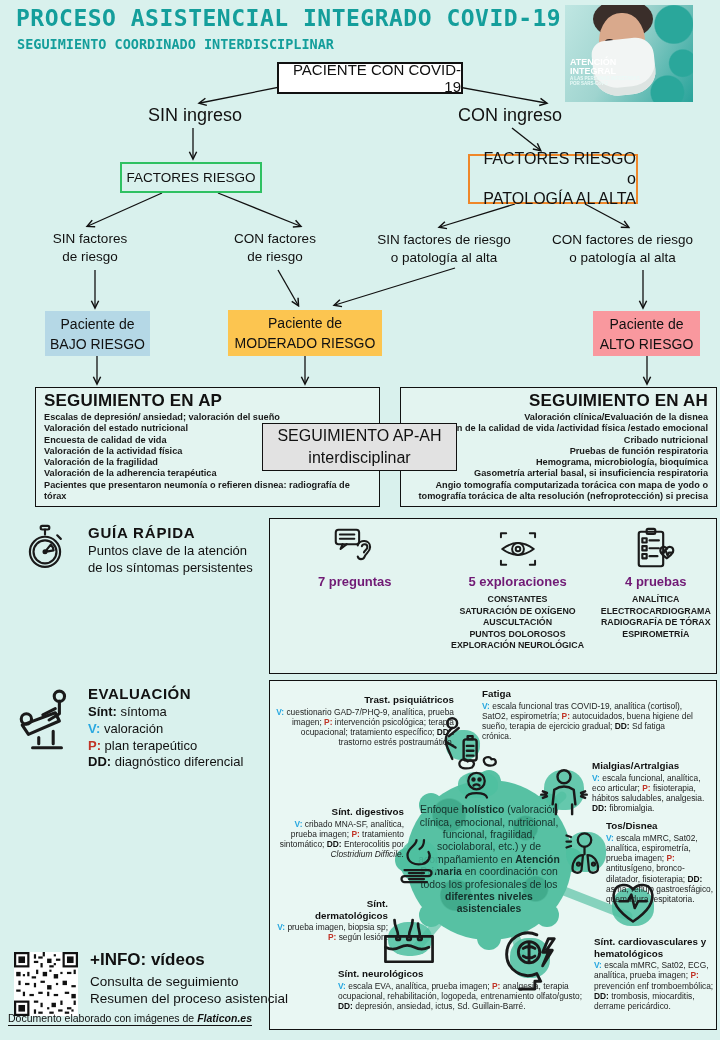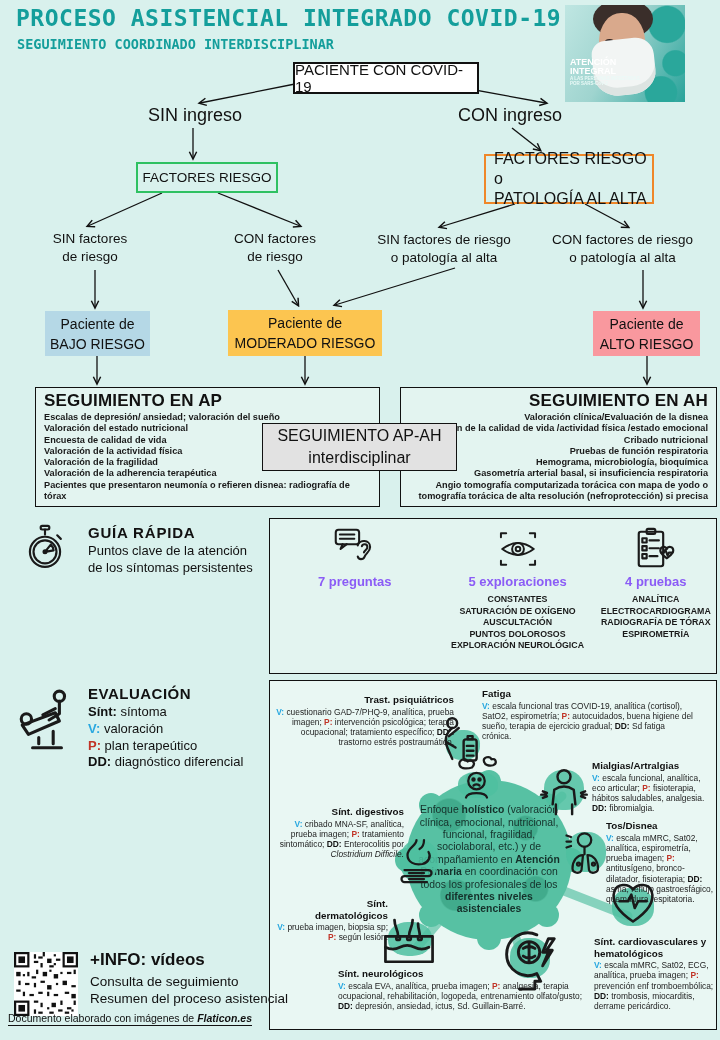--- a/index.html
+++ b/index.html
@@ -6,34 +6,34 @@
   .page{position:relative;width:720px;height:1040px;background:#d9f1ed;overflow:hidden;
         font-family:"Liberation Sans",sans-serif;color:#111;}
   .abs{position:absolute;}
   .z1{z-index:1}.z3{z-index:3}.z4{z-index:4}
   .preline{white-space:pre-line;}
   
   .main-title{left:16px;top:5px;font-family:"DejaVu Sans Mono",monospace;font-weight:bold;
               font-size:23px;letter-spacing:.5px;color:#149e9b;}
   .sub-title{left:17px;top:36px;font-family:"DejaVu Sans Mono",monospace;font-weight:bold;
              font-size:13.5px;color:#149e9b;}
-  .photo{left:565px;top:5px;width:120px;height:97px;overflow:hidden;
+  .photo{left:565px;top:5px;width:100px;height:97px;overflow:hidden;
          background:radial-gradient(circle at 85% 20%,#2aa79b 0 14%,transparent 15%),
                     radial-gradient(circle at 92% 60%,#2aa79b 0 10%,transparent 11%),
                     radial-gradient(circle at 80% 90%,#2aa79b 0 12%,transparent 13%),
-                    linear-gradient(120deg,#bfe6e2 0%,#9fd4cf 45%,#28a39a 100%);}
+                    linear-gradient(120deg,#bfe6e2 0%,#9fd4cf 45%,#28a39a 100%);padding-left:28px;}
   .ph-hair{position:absolute;left:28px;top:-6px;width:60px;height:40px;border-radius:50%;background:#3a2e2a;}
   .ph-face{position:absolute;left:34px;top:8px;width:46px;height:58px;border-radius:48%;background:#d9a98c;}
   .ph-eye{position:absolute;width:9px;height:5px;border-radius:50%;background:#2a2020;top:26px;}
   .ph-mask{position:absolute;left:28px;top:34px;width:62px;height:56px;background:#f2f5f4;
            border-radius:14px 18px 40% 40%;transform:rotate(-6deg);box-shadow:inset 0 -8px 0 #dde4e2;}
   .ph-cap{position:absolute;left:5px;bottom:26px;color:#fff;font-weight:bold;font-size:9px;line-height:9px;}
   .ph-cap-s{position:absolute;left:5px;bottom:16px;color:#eafaf7;font-size:4.5px;line-height:5px;font-weight:bold;}
   
-  .node{display:flex;align-items:center;justify-content:center;text-align:left;margin-left:16px;}
+  .node{display:flex;align-items:center;justify-content:center;text-align:right;}
   .n-root{left:277px;top:62px;width:182px;height:28px;background:#fff;border:2px solid #111;font-size:15px;}
   .n-lbl{font-size:18px;text-align:center;}
   .n-fr{left:120px;top:162px;width:138px;height:27px;border:2.5px solid #2fc162;font-size:13.5px;}
   .n-fra{left:468px;top:154px;width:158px;height:46px;border:2.5px solid #ef8729;font-size:16px;line-height:20px;padding-left:8px;}
   .branch{font-size:13.5px;line-height:18px;text-align:center;}
   .pbox{text-align:center;font-size:14px;line-height:20px;padding-top:3px;}
   .p-bajo{left:45px;top:311px;width:105px;height:42px;background:#b5d8e6;}
   .p-mod{left:228px;top:310px;width:154px;height:43px;background:#fcc550;}
   .p-alto{left:593px;top:311px;width:107px;height:42px;background:#f9989e;}
   
@@ -44,21 +44,21 @@
   .seg-items{margin:0 8px;font-size:9.2px;font-weight:bold;line-height:11.3px;color:#1a1a1a;}
   .b-apah{left:262px;top:423px;width:193px;height:46px;background:#e2e2e2;border:1.8px solid #111;
           font-size:16px;line-height:22px;text-align:center;display:flex;align-items:center;justify-content:center;}
   
   .g-title{left:88px;top:524px;font-size:15px;font-weight:bold;letter-spacing:.8px;}
   .g-sub{left:88px;top:543px;font-size:13px;line-height:16.5px;}
   .b-guia{left:269px;top:518px;width:446px;height:154px;border:1.6px solid #111;background:#e3f4f0;
           display:flex;}
   .gcol{text-align:center;padding-top:7px;}
   .gcol .gicon{height:46px;display:flex;align-items:center;justify-content:center;}
-  .gcol .gt{font-size:13px;font-weight:bold;color:#8b5cf6;margin-top:2px;}
+  .gcol .gt{font-size:13px;font-weight:bold;color:#701a75;margin-top:2px;}
   .gcol .gl{margin-top:5px;font-size:8.8px;font-weight:bold;line-height:11.6px;color:#1a1a1a;}
   .gc1{width:38%;}.gc2{width:35%;}.gc3{width:27%;}
   
   .e-title{left:88px;top:685px;font-size:15px;font-weight:bold;letter-spacing:.5px;}
   .e-leg{left:88px;top:704px;font-size:13px;line-height:16.8px;}
   
   .b-sym{left:269px;top:680px;width:446px;height:348px;border:1.6px solid #111;background:#e9f7f3;}
   .blk{z-index:4;}
   .blk .bt{font-size:9.8px;line-height:11.5px;font-weight:bold;color:#101010;}
   .blk .bb{font-size:8.4px;line-height:10.3px;color:#1d1d1d;margin-top:1px;}

